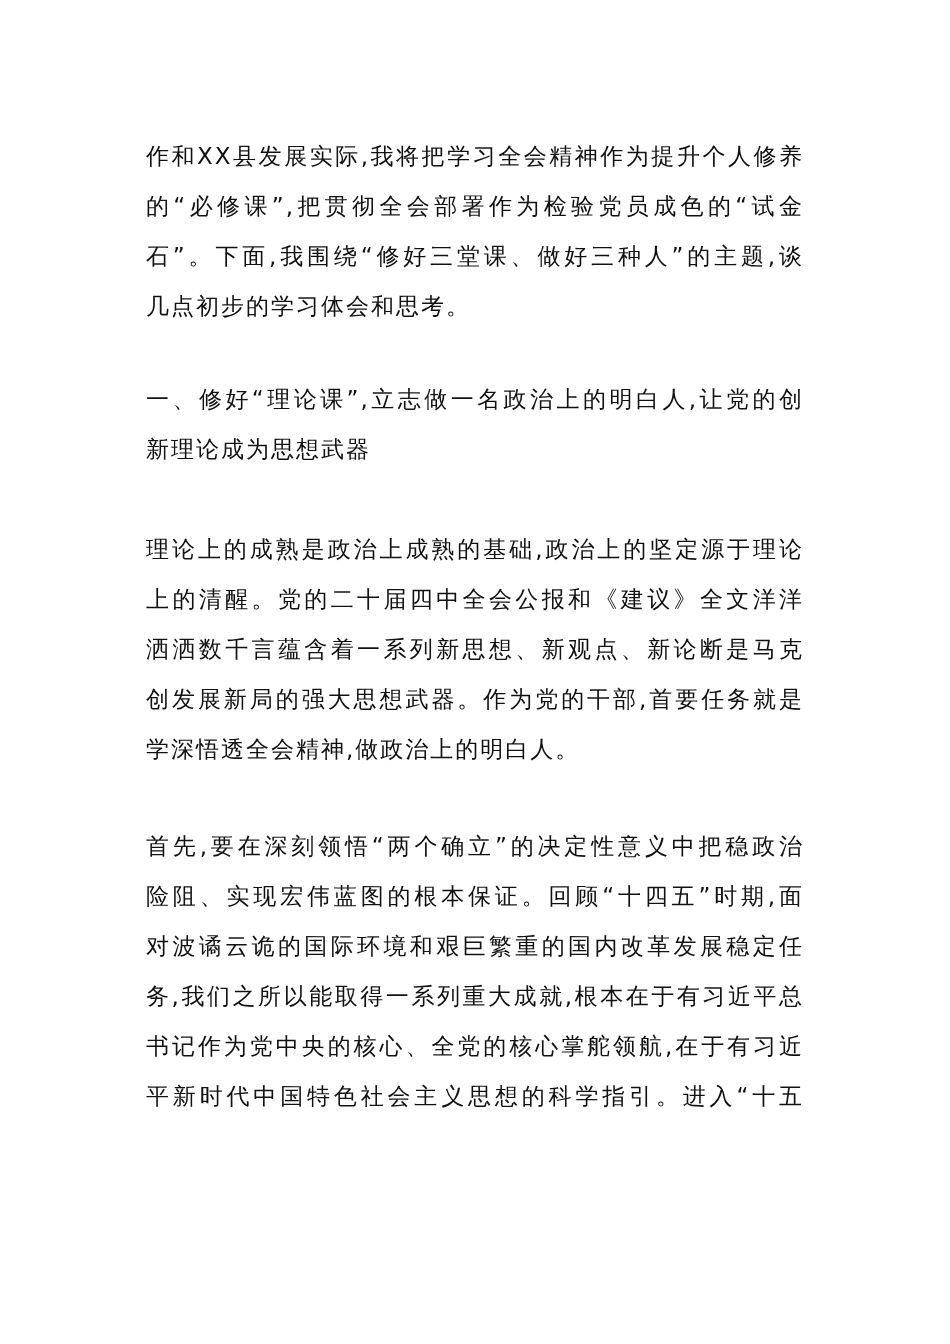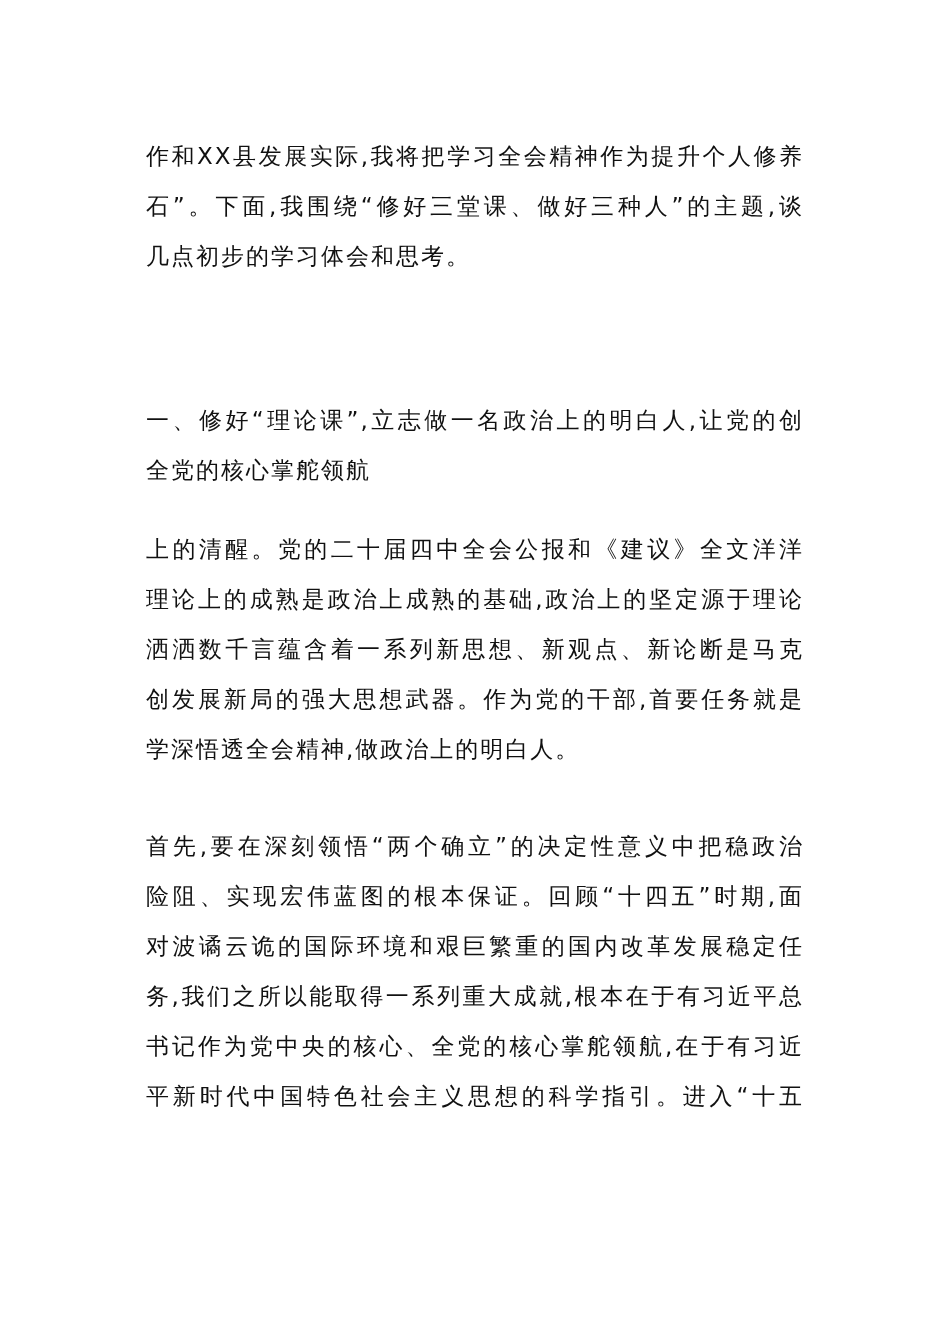--- a/index.html
+++ b/index.html
@@ -41,32 +41,33 @@
       text-align-last: left;
     }
   </style>
 </head>
 <body>
 
 <div class="page">
 
   <div class="para" style="top:144px;">
     <span class="line">作和XX县发展实际,我将把学习全会精神作为提升个人修养</span>
+    <span class="line">的“必修课”,把贯彻全会部署作为检验党员成色的“试金</span>
     <span class="line">石”。下面,我围绕“修好三堂课、做好三种人”的主题,谈</span>
     <span class="line last">几点初步的学习体会和思考。</span>
   </div>
 
-  <div class="para" style="top:408px;">
+  <div class="para" style="top:387px;">
     <span class="line">一、修好“理论课”,立志做一名政治上的明白人,让党的创</span>
-    <span class="line last">全党的核心掌舵领航</span>
+    <span class="line last">新理论成为思想武器</span>
   </div>
 
   <div class="para" style="top:537px;">
+    <span class="line">理论上的成熟是政治上成熟的基础,政治上的坚定源于理论</span>
     <span class="line">上的清醒。党的二十届四中全会公报和《建议》全文洋洋</span>
-    <span class="line">理论上的成熟是政治上成熟的基础,政治上的坚定源于理论</span>
     <span class="line">洒洒数千言蕴含着一系列新思想、新观点、新论断是马克</span>
     <span class="line">创发展新局的强大思想武器。作为党的干部,首要任务就是</span>
     <span class="line last">学深悟透全会精神,做政治上的明白人。</span>
   </div>
 
   <div class="para" style="top:834px;">
     <span class="line">首先,要在深刻领悟“两个确立”的决定性意义中把稳政治</span>
     <span class="line">险阻、实现宏伟蓝图的根本保证。回顾“十四五”时期,面</span>
     <span class="line">对波谲云诡的国际环境和艰巨繁重的国内改革发展稳定任</span>
     <span class="line">务,我们之所以能取得一系列重大成就,根本在于有习近平总</span>

